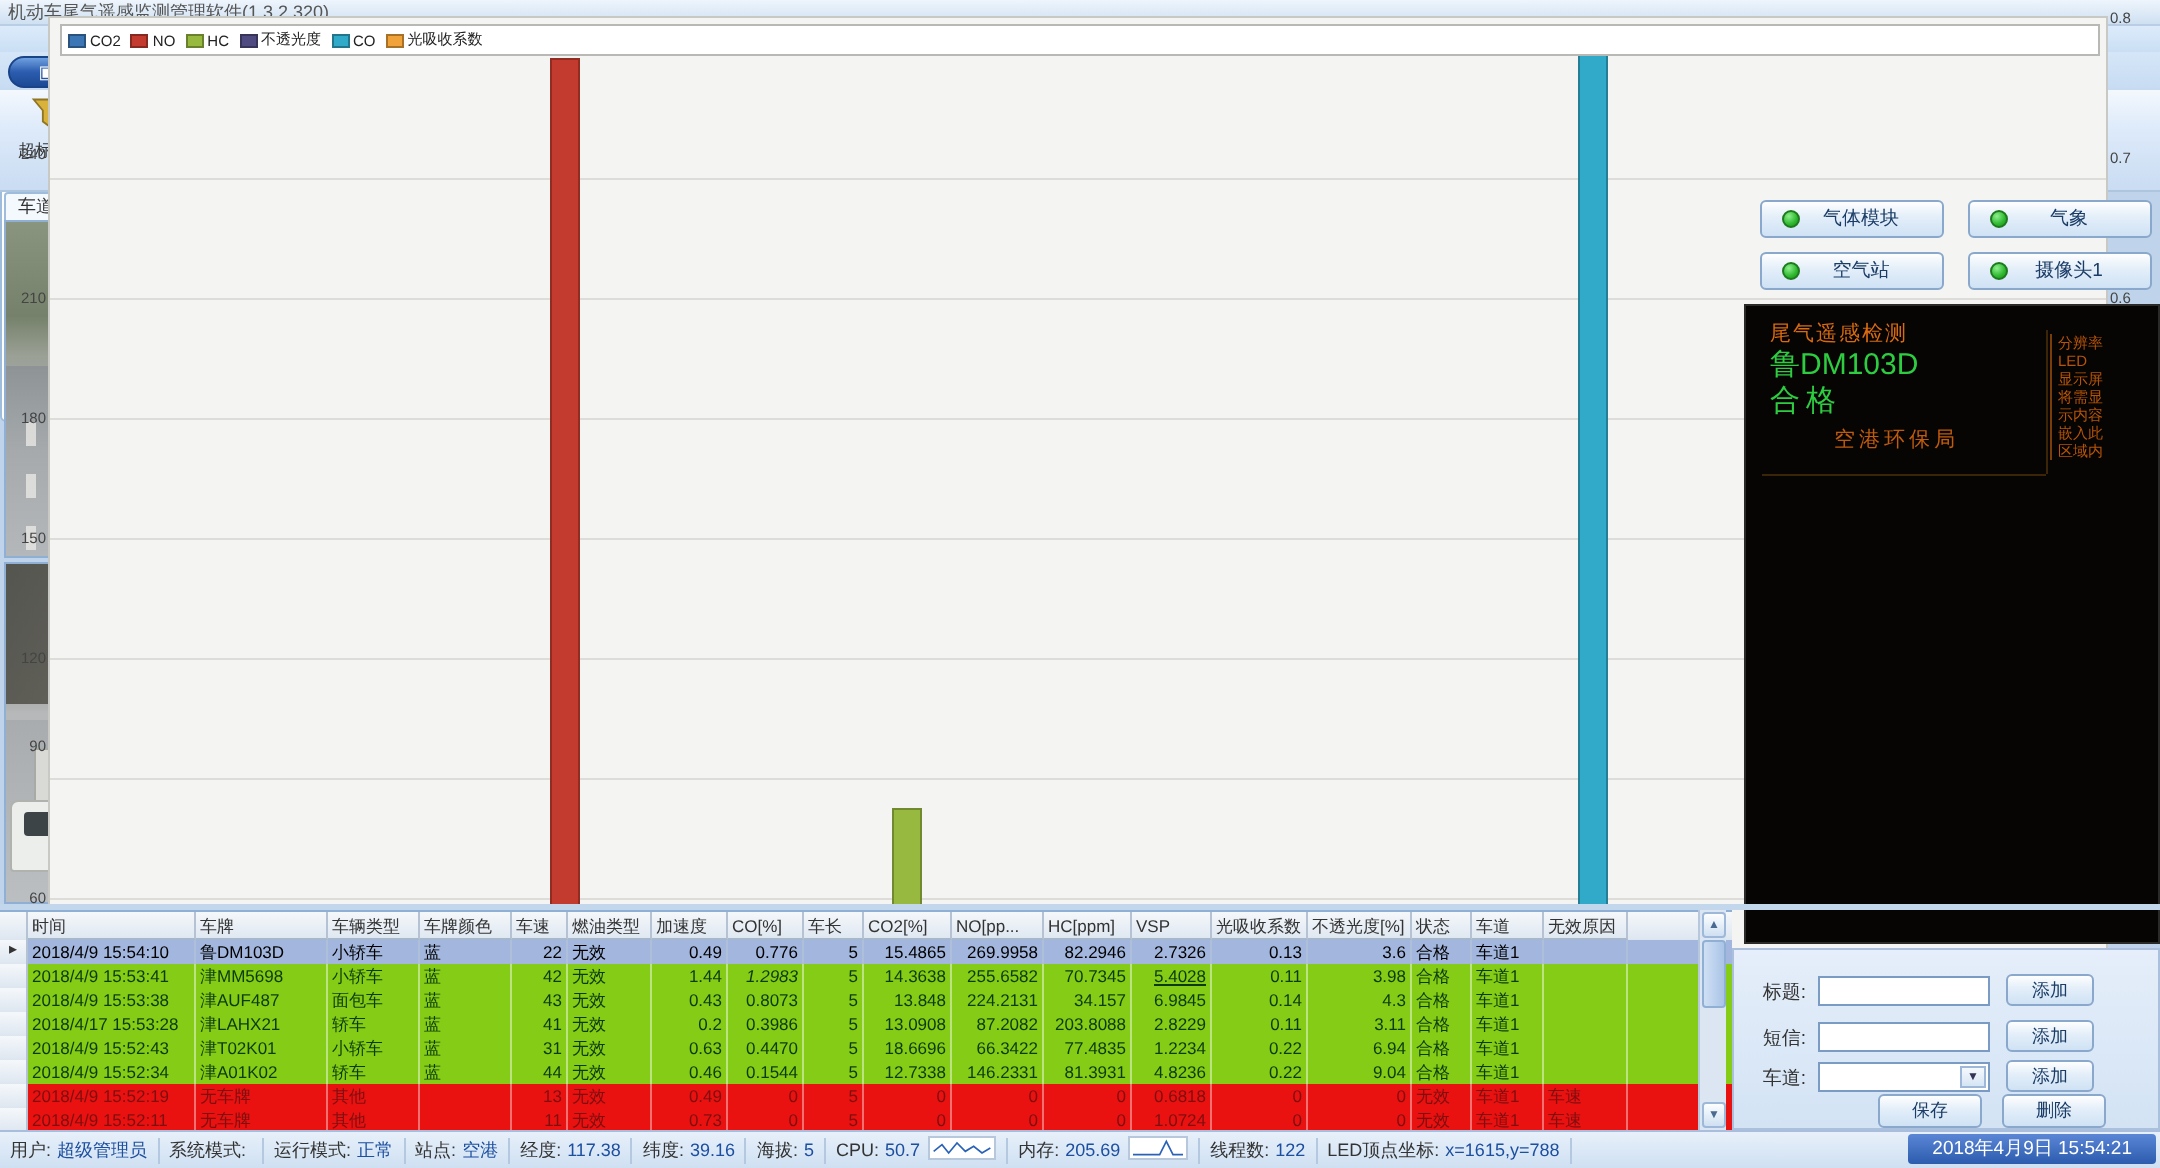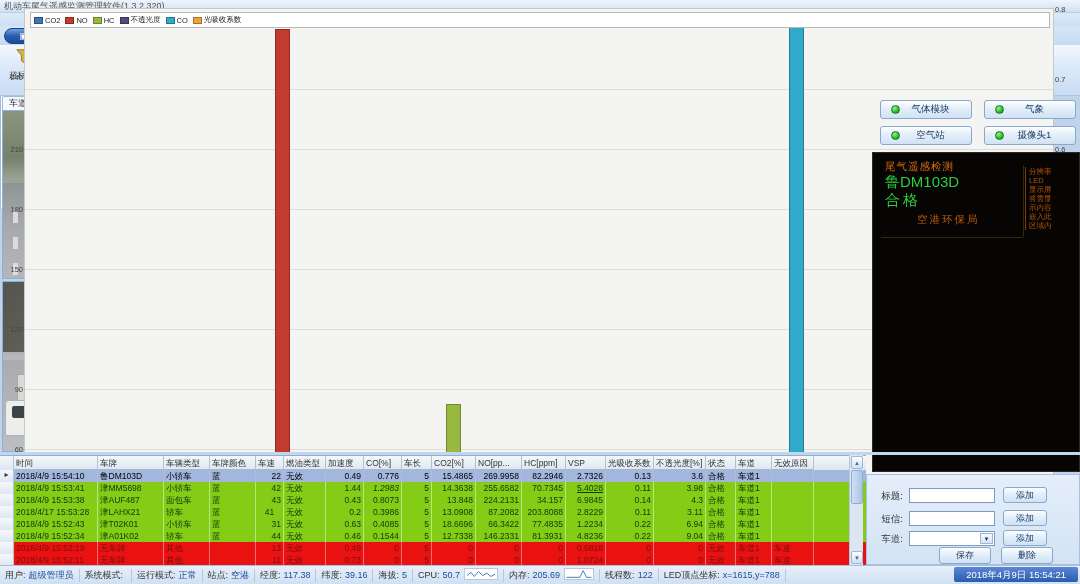--- a/index.html
+++ b/index.html
@@ -474,21 +474,21 @@
 </div>
 
 <div id="chartpanel">
   <div id="plot">
       <div class="tickL" style="top: 560px;">0</div>
       <div class="gline" style="top: 500px;"></div>
       <div class="tickL" style="top: 500px;">30</div>
       <div class="gline" style="top: 440px;"></div>
       <div class="tickL" style="top: 440px;">60</div>
       <div class="gline" style="top: 380px;"></div>
-      <div class="tickL" style="top: 380px;">90</div>
+      <div class="tickL" style="top: 364px;">90</div>
       <div class="gline" style="top: 320px;"></div>
       <div class="tickL" style="top: 320px;">120</div>
       <div class="gline" style="top: 260px;"></div>
       <div class="tickL" style="top: 260px;">150</div>
       <div class="gline" style="top: 200px;"></div>
       <div class="tickL" style="top: 200px;">180</div>
       <div class="gline" style="top: 140px;"></div>
       <div class="tickL" style="top: 140px;">210</div>
       <div class="gline" style="top: 80px;"></div>
       <div class="tickL" style="top: 68px;">240</div>
@@ -657,21 +657,21 @@
       <div class="tcell" style="width: 30px; flex: 0 0 auto;">合格</div>
       <div class="tcell" style="width: 36px; flex: 0 0 auto;">车道1</div>
       <div class="tcell" style="width: 42px; flex: 0 0 auto;"></div>
     </div>
     <div class="trow pass">
       <div class="gut"></div>
       <div class="tcell" style="width: 84px; flex: 0 0 auto;">2018/4/17 15:53:28</div>
       <div class="tcell" style="width: 66px; flex: 0 0 auto;">津LAHX21</div>
       <div class="tcell" style="width: 46px; flex: 0 0 auto;">轿车</div>
       <div class="tcell" style="width: 46px; flex: 0 0 auto;">蓝</div>
-      <div class="tcell num" style="width: 28px; flex: 0 0 auto; text-align: center;">41</div>
+      <div class="tcell num" style="width: 28px; flex: 0 0 auto;">41</div>
       <div class="tcell" style="width: 42px; flex: 0 0 auto;">无效</div>
       <div class="tcell num" style="width: 38px; flex: 0 0 auto;">0.2</div>
       <div class="tcell num" style="width: 38px; flex: 0 0 auto;">0.3986</div>
       <div class="tcell num" style="width: 30px; flex: 0 0 auto;">5</div>
       <div class="tcell num" style="width: 44px; flex: 0 0 auto;">13.0908</div>
       <div class="tcell num" style="width: 46px; flex: 0 0 auto;">87.2082</div>
       <div class="tcell num" style="width: 44px; flex: 0 0 auto;">203.8088</div>
       <div class="tcell num" style="width: 40px; flex: 0 0 auto;">2.8229</div>
       <div class="tcell num" style="width: 48px; flex: 0 0 auto;">0.11</div>
       <div class="tcell num" style="width: 52px; flex: 0 0 auto;">3.11</div>
@@ -681,21 +681,21 @@
     </div>
     <div class="trow pass">
       <div class="gut"></div>
       <div class="tcell" style="width: 84px; flex: 0 0 auto;">2018/4/9 15:52:43</div>
       <div class="tcell" style="width: 66px; flex: 0 0 auto;">津T02K01</div>
       <div class="tcell" style="width: 46px; flex: 0 0 auto;">小轿车</div>
       <div class="tcell" style="width: 46px; flex: 0 0 auto;">蓝</div>
       <div class="tcell num" style="width: 28px; flex: 0 0 auto;">31</div>
       <div class="tcell" style="width: 42px; flex: 0 0 auto;">无效</div>
       <div class="tcell num" style="width: 38px; flex: 0 0 auto;">0.63</div>
-      <div class="tcell num" style="width: 38px; flex: 0 0 auto;">0.4085</div>
+      <div class="tcell num" style="width: 38px; flex: 0 0 auto;">0.4470</div>
       <div class="tcell num" style="width: 30px; flex: 0 0 auto;">5</div>
       <div class="tcell num" style="width: 44px; flex: 0 0 auto;">18.6696</div>
       <div class="tcell num" style="width: 46px; flex: 0 0 auto;">66.3422</div>
       <div class="tcell num" style="width: 44px; flex: 0 0 auto;">77.4835</div>
       <div class="tcell num" style="width: 40px; flex: 0 0 auto;">1.2234</div>
       <div class="tcell num" style="width: 48px; flex: 0 0 auto;">0.22</div>
       <div class="tcell num" style="width: 52px; flex: 0 0 auto;">6.94</div>
       <div class="tcell" style="width: 30px; flex: 0 0 auto;">合格</div>
       <div class="tcell" style="width: 36px; flex: 0 0 auto;">车道1</div>
       <div class="tcell" style="width: 42px; flex: 0 0 auto;"></div>

